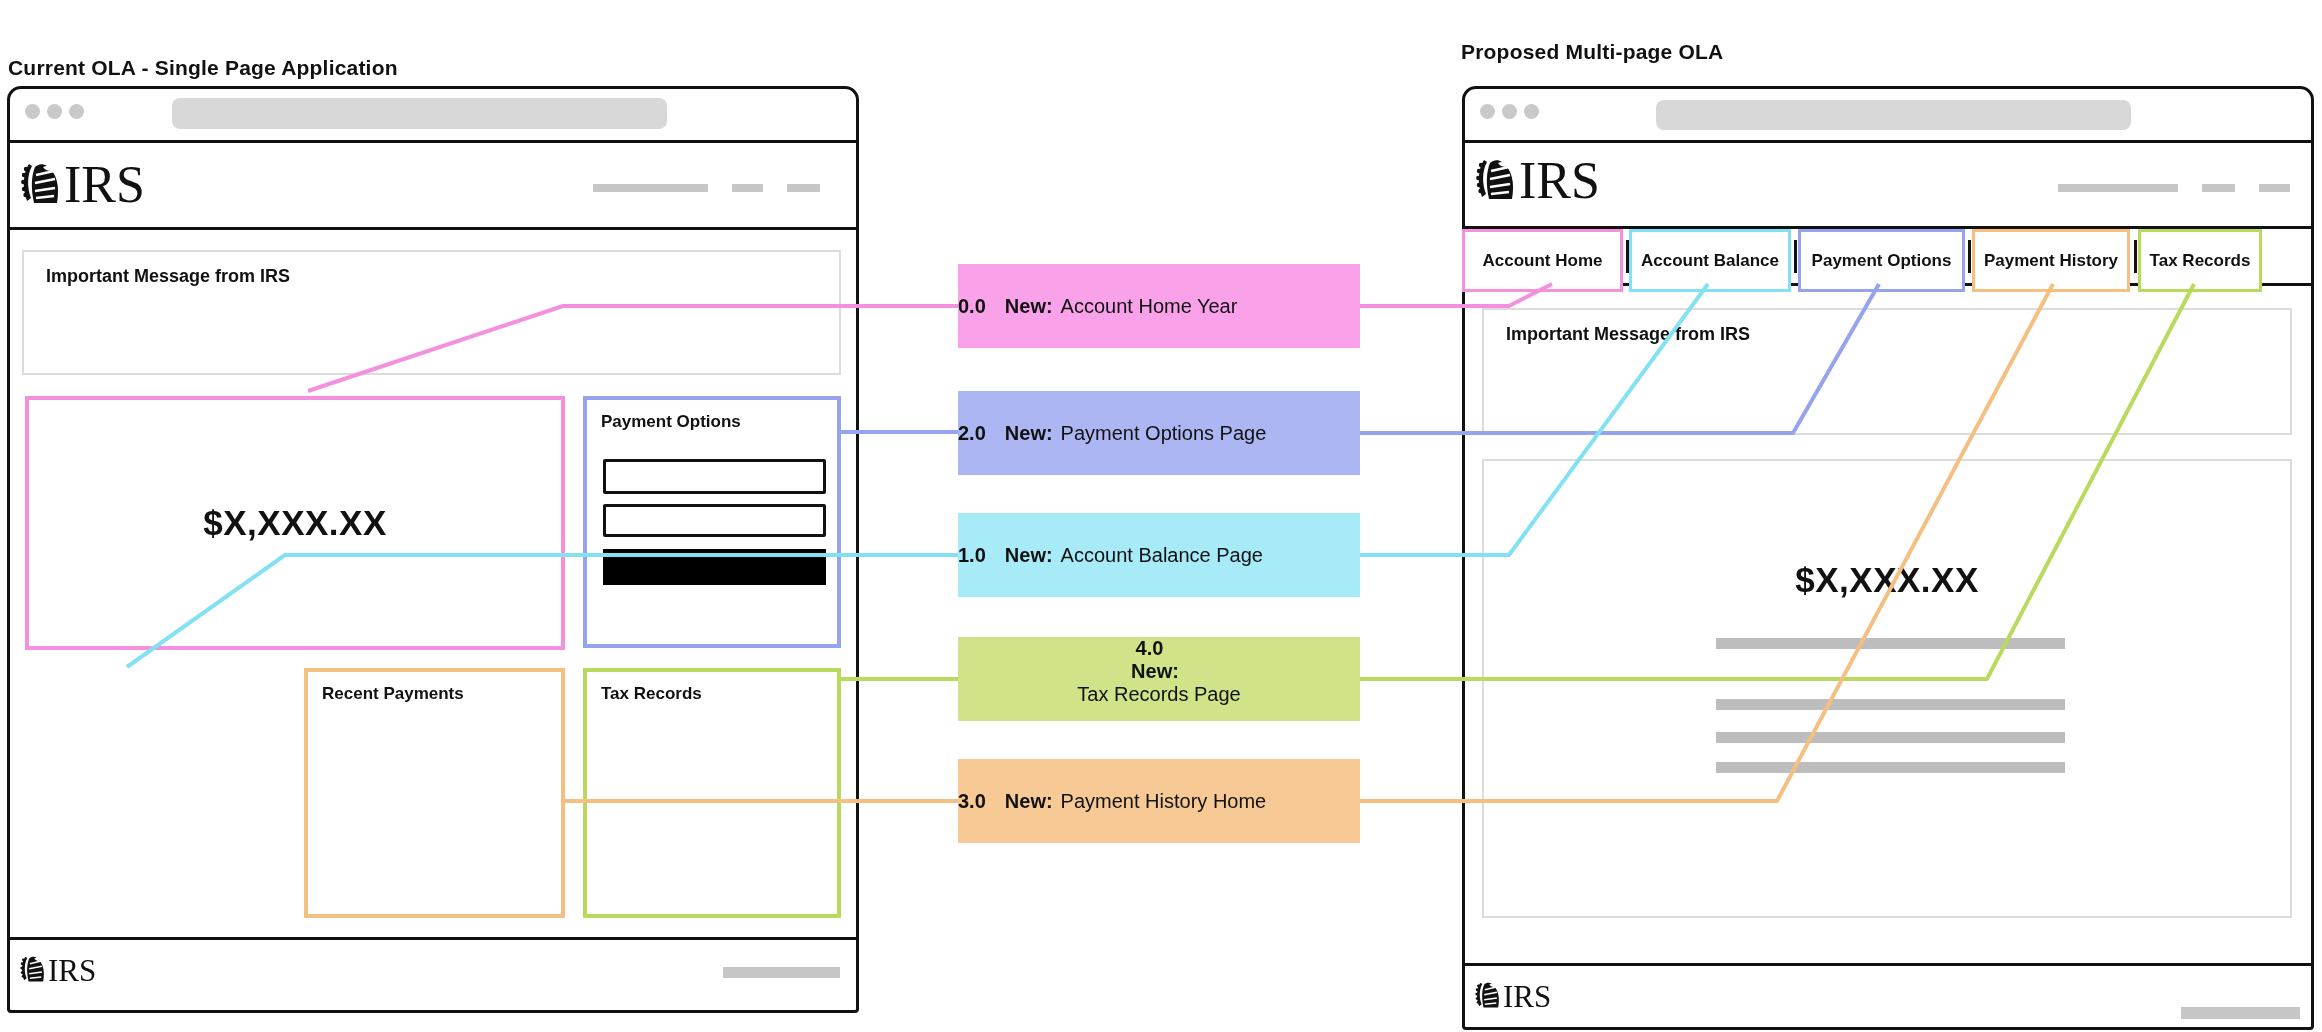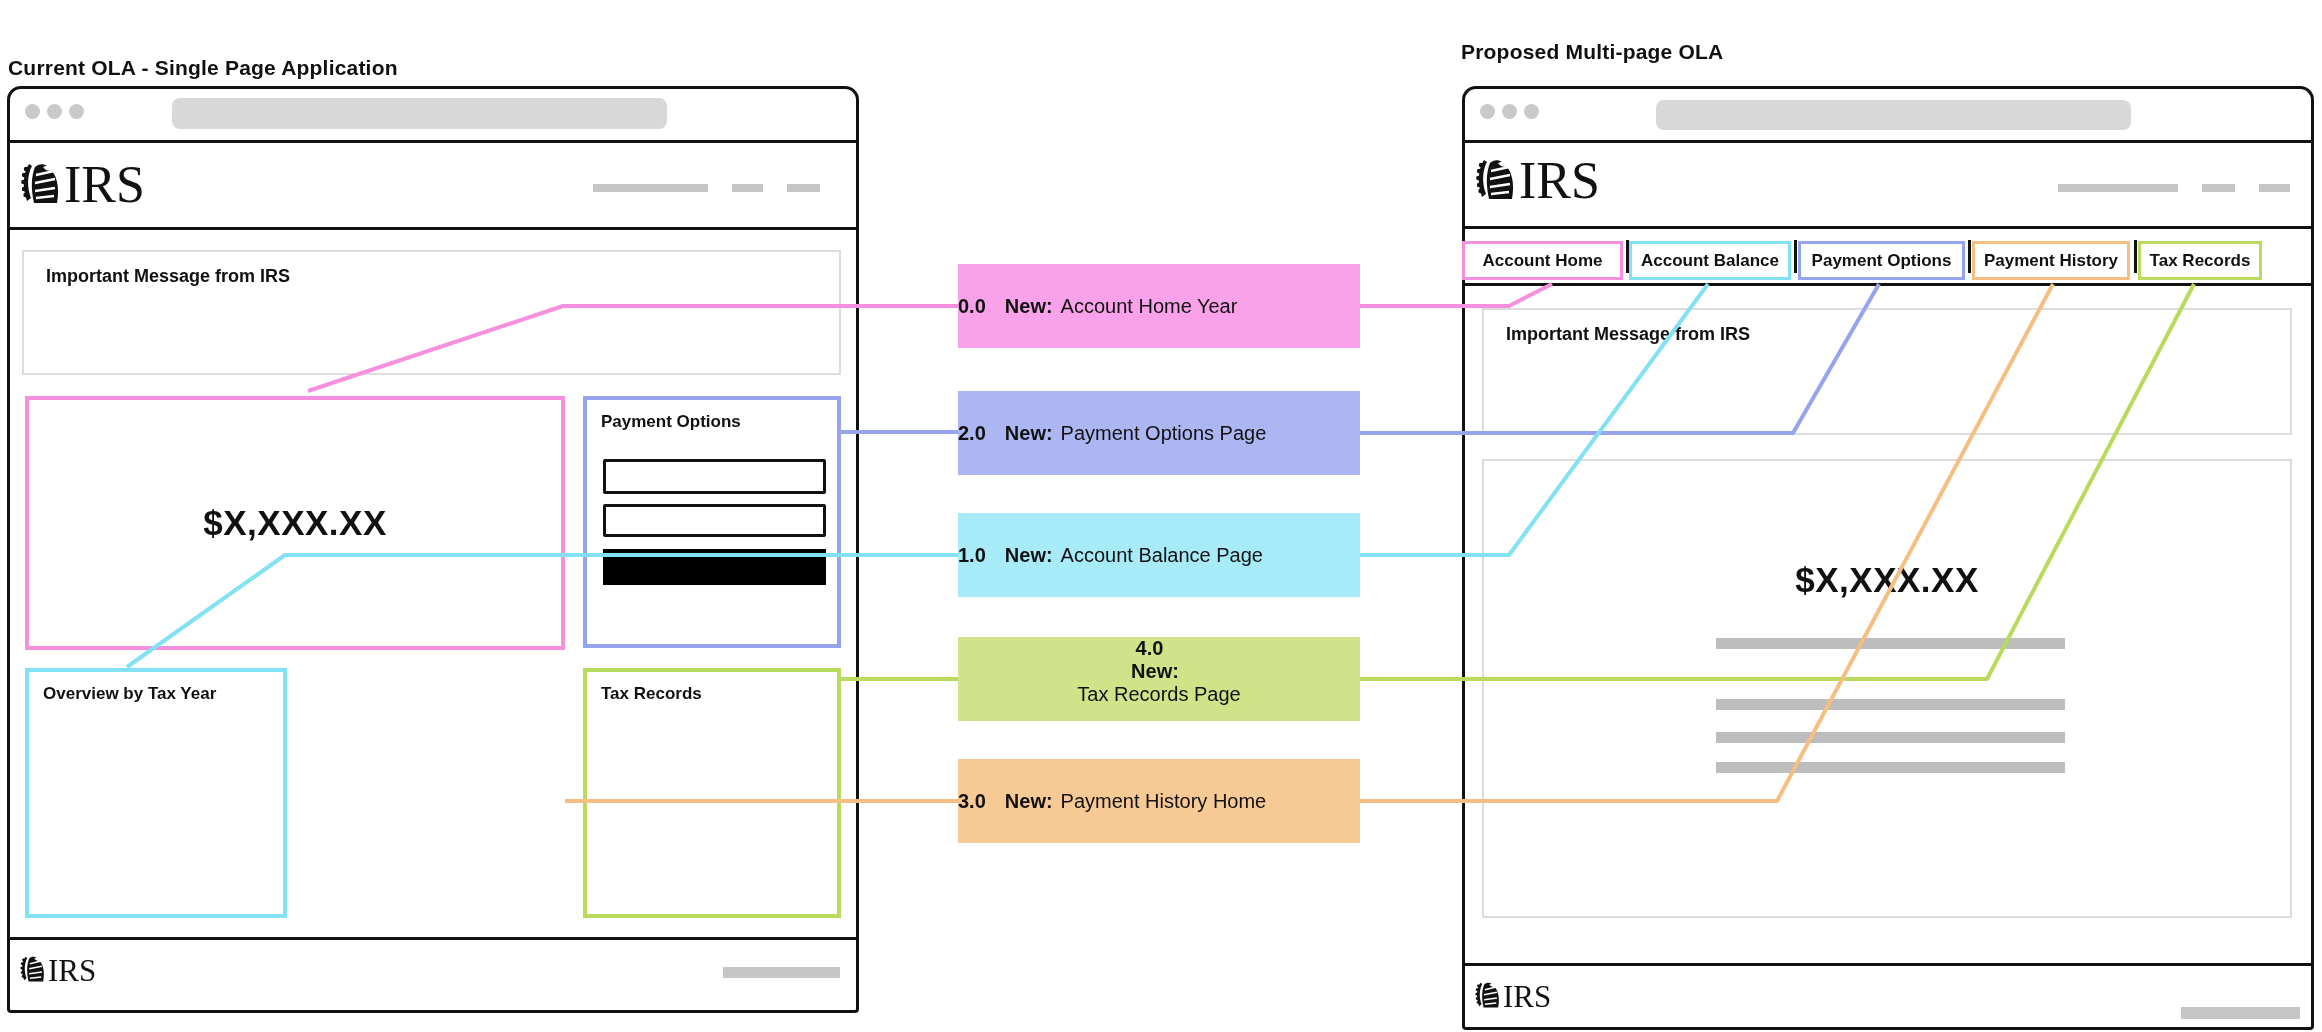--- a/index.html
+++ b/index.html
@@ -33,21 +33,21 @@
   .logo-big .wordmark{font-size:52px;}
   .logo-small .eagle{width:28px;height:32px;}
   .logo-small .wordmark{font-size:31px;}
   .head-bars{position:absolute;top:41px;display:flex;gap:24px;align-items:center;}
   .hbar{height:8px;background:#c6c6c6;}
   #browser-left .head-bars{left:583px;}
   #browser-right .head-bars{left:593px;}
 
   
   .tabrow{position:relative;height:57px;border-bottom:3px solid #111;box-sizing:border-box;}
-  .tab{position:absolute;top:12px;height:39px;background:#fff;box-sizing:border-box;
+  .tab{position:absolute;top:0;height:63px;background:#fff;box-sizing:border-box;
        display:flex;align-items:center;justify-content:center;
        font-size:17px;font-weight:700;white-space:nowrap;}
   .tab-sep{position:absolute;top:11px;width:3px;height:33px;background:#111;}
   #tab-account-home{left:-3px;width:161px;border:3px solid #F590DF;}
   #tab-account-balance{left:164px;width:162px;border:3px solid #82E1F2;}
   #tab-payment-options{left:333px;width:167px;border:3px solid #96A4EF;}
   #tab-payment-history{left:507px;width:158px;border:3px solid #F4BF80;}
   #tab-tax-records{left:673px;width:124px;border:3px solid #B8DA5D;}
   #sep-1{left:161px;} #sep-2{left:329px;} #sep-3{left:503px;} #sep-4{left:669px;}
 
@@ -152,22 +152,22 @@
         <div class="balance-amount">$X,XXX.XX</div>
       </div>
 
       <div class="card" id="left-payment-options">
         <div class="card-title">Payment Options</div>
         <div class="po-input" id="po-input-1"></div>
         <div class="po-input" id="po-input-2"></div>
         <div id="po-button"></div>
       </div>
 
-      <div class="card" id="left-overview">
-        <div class="card-title">Overview by Tax Year</div>
+      <div class="card" id="left-recent">
+        <div class="card-title">Recent Payments</div>
       </div>
       <div class="card" id="left-taxrecords">
         <div class="card-title">Tax Records</div>
       </div>
     </div>
 
     <div class="site-footer">
       <div class="logo logo-small">
         <svg class="eagle" viewBox="0 0 44 48">
           <path d="M10 3 C4 12 3 26 8 40 L12 37 C8 27 8 14 13 5 Z" fill="#111"></path>

